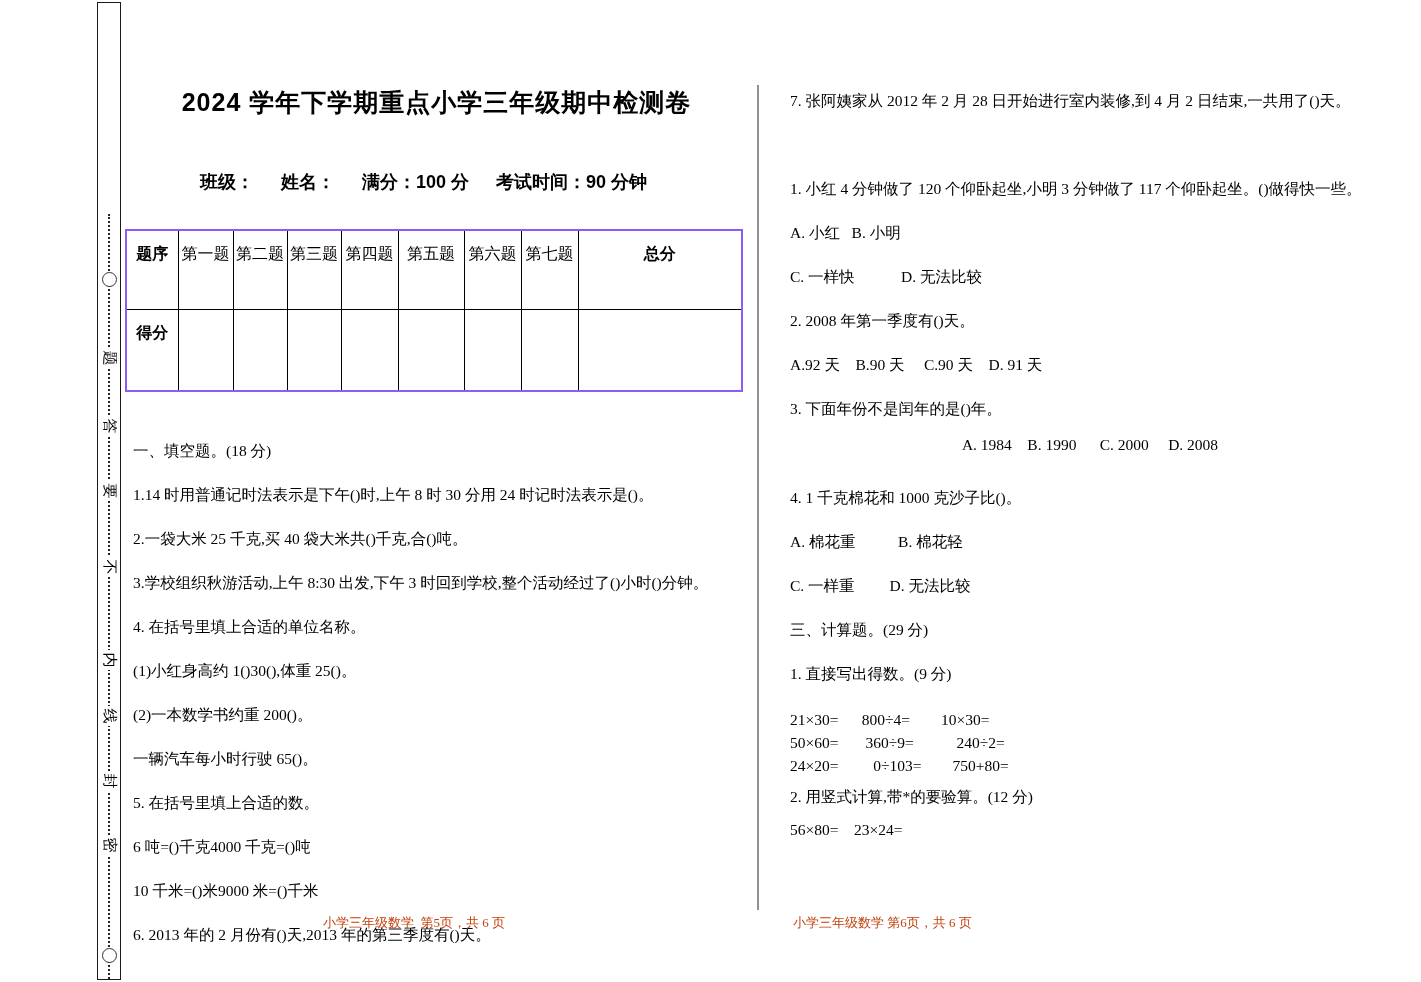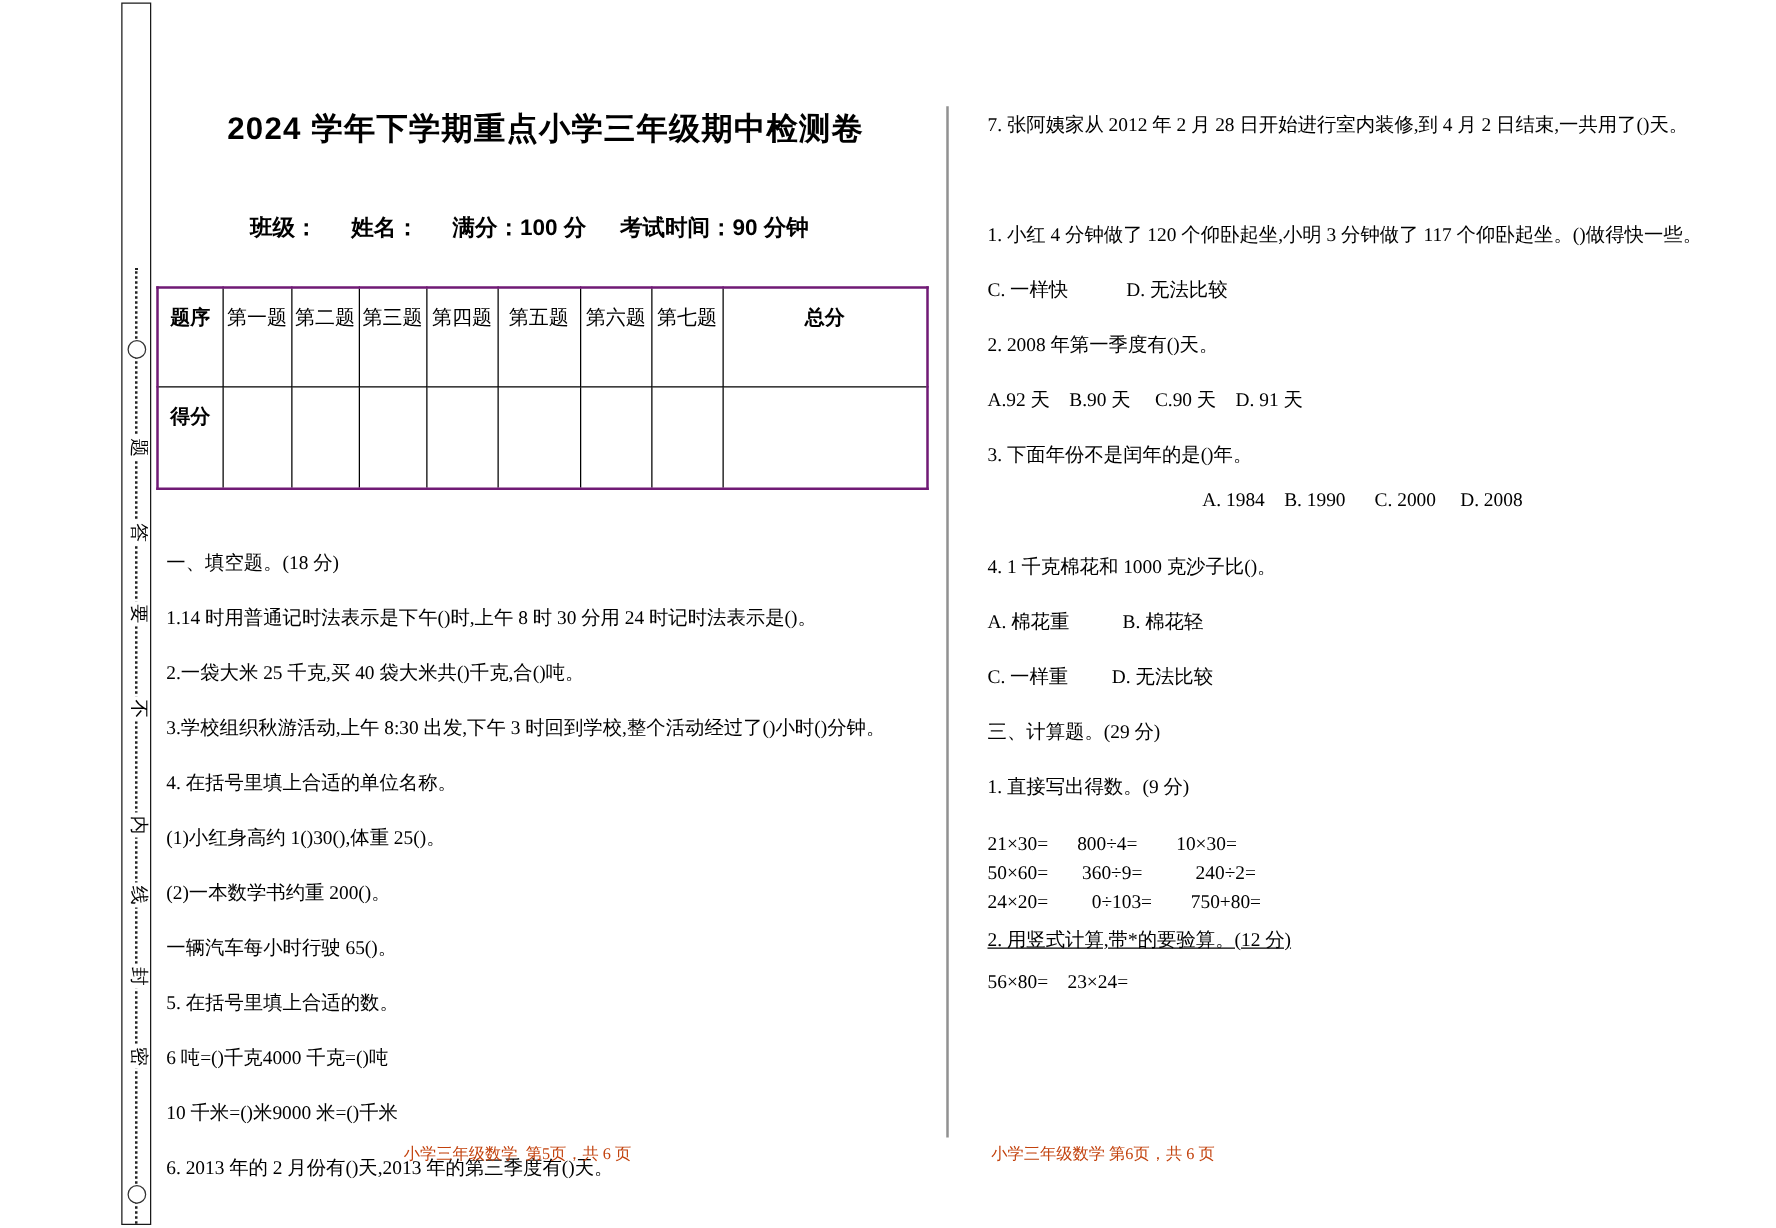--- a/index.html
+++ b/index.html
@@ -28,31 +28,31 @@
     position:absolute;left:200px;top:170px;display:flex;column-gap:27px;
     font-family:"Liberation Sans","DejaVu Sans",sans-serif;font-weight:600;font-size:18px;white-space:pre;
   }
   
   table.score{
     position:absolute;left:125px;top:229px;width:616px;height:134px;
     border-collapse:collapse;table-layout:fixed;
     font-family:"Liberation Sans","DejaVu Sans",sans-serif;font-size:16px;
   }
   table.score td{border:1px solid #000;text-align:center;vertical-align:top;padding-top:13px;}
-  table.score{border:2px solid #701a75;}
+  table.score{border:2px solid #8b5cf6;}
   table.score tr:first-child td{height:64px;}
   table.score tr:last-child td{height:66px;}
   .cell-bold{font-weight:700;}
   
   .col{position:absolute;font-size:15.5px;line-height:22px;}
   .col-left{left:133px;top:404px;width:620px;margin-top:36px;}
   .col-right{left:790px;top:90px;width:600px;}
   .para{margin:0 0 22px 0;white-space:pre;}
   .mb66{margin-bottom:66px;} .mb14{margin-bottom:14px;} .mb31{margin-bottom:31px;text-align:center;}
-  .mb12{margin-bottom:24px;} .mb1{margin-bottom:1px;} .mb9{margin-bottom:9px;} .mb11{margin-bottom:11px;text-decoration:underline;}
+  .mb12{margin-bottom:24px;} .mb1{margin-bottom:1px;} .mb9{margin-bottom:9px;} .mb11{margin-bottom:11px;}
   
   .footer{position:absolute;top:914px;font-size:13px;color:#c2410c;white-space:pre;}
   .footer-left{left:323px;}
   .footer-right{left:793px;text-align:center;}
 </style>
 </head>
 <body>
 
 <div class="seal-strip"></div>
 <div class="seal-dotted"></div>
@@ -126,20 +126,21 @@
   <p class="para">一辆汽车每小时行驶 65()。</p>
   <p class="para">5. 在括号里填上合适的数。</p>
   <p class="para">6 吨=()千克4000 千克=()吨</p>
   <p class="para">10 千米=()米9000 米=()千米</p>
   <p class="para">6. 2013 年的 2 月份有()天,2013 年的第三季度有()天。</p>
 </div>
 
 <div class="col col-right">
   <p class="para mb66">7. 张阿姨家从 2012 年 2 月 28 日开始进行室内装修,到 4 月 2 日结束,一共用了()天。</p>
   <p class="para">1. 小红 4 分钟做了 120 个仰卧起坐,小明 3 分钟做了 117 个仰卧起坐。()做得快一些。</p>
+  <p class="para">A. 小红   B. 小明</p>
   <p class="para">C. 一样快            D. 无法比较</p>
   <p class="para">2. 2008 年第一季度有()天。</p>
   <p class="para">A.92 天    B.90 天     C.90 天    D. 91 天</p>
   <p class="para mb14">3. 下面年份不是闰年的是()年。</p>
   <p class="para mb31">A. 1984    B. 1990      C. 2000     D. 2008</p>
   <p class="para">4. 1 千克棉花和 1000 克沙子比()。</p>
   <p class="para">A. 棉花重           B. 棉花轻</p>
   <p class="para">C. 一样重         D. 无法比较</p>
   <p class="para">三、计算题。(29 分)</p>
   <p class="para mb12">1. 直接写出得数。(9 分)</p>

